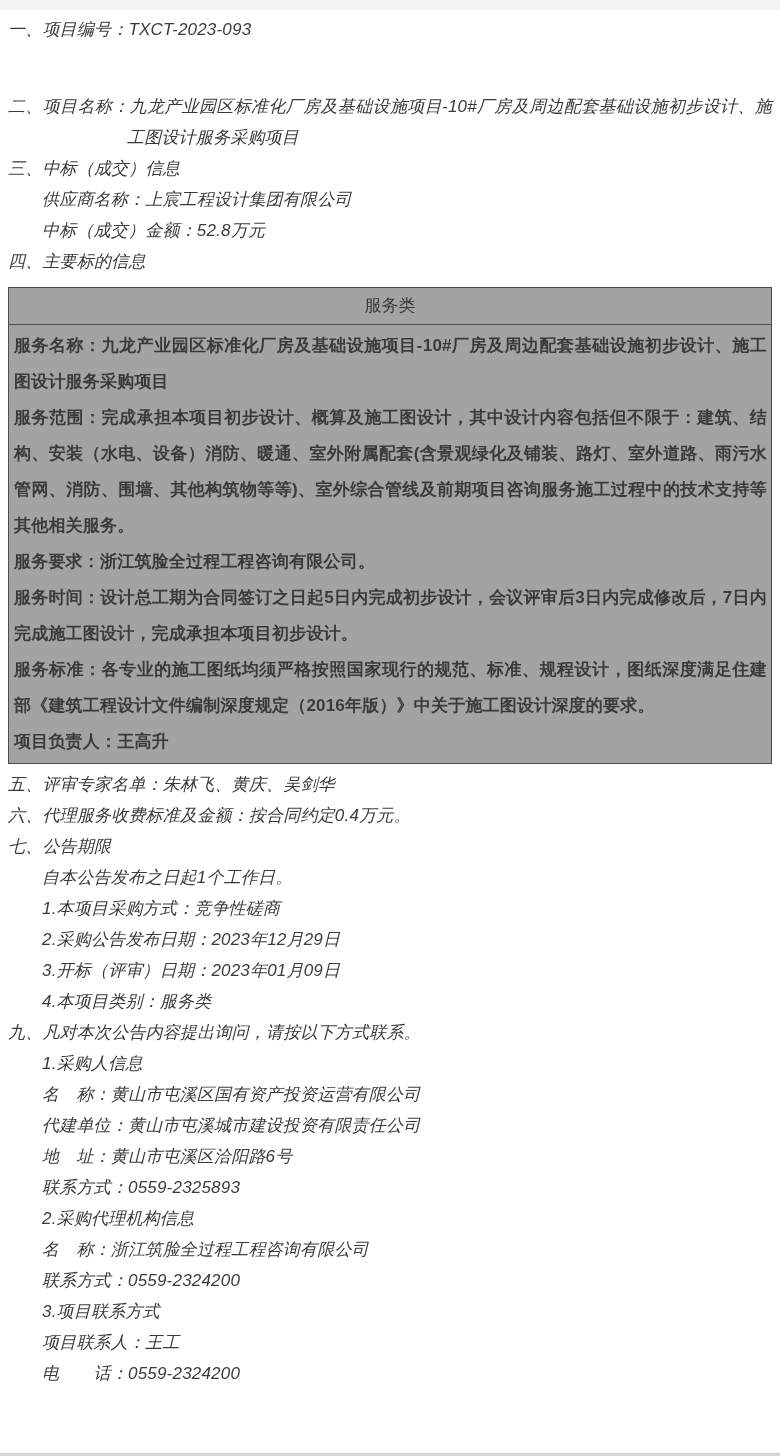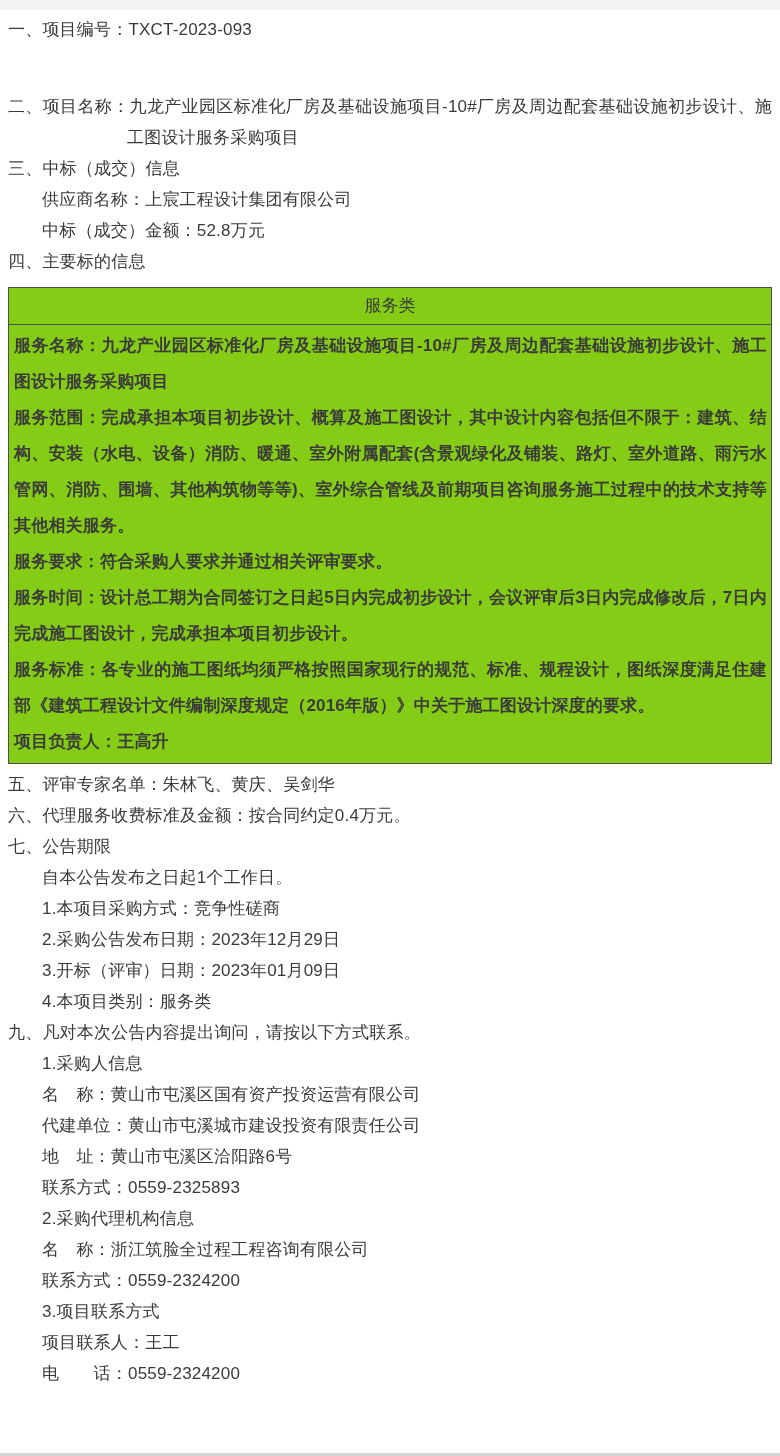--- a/index.html
+++ b/index.html
@@ -22,33 +22,34 @@
     background: var(--strip-color, #f3f3f3);
   }
   .content {
     padding: 4px 8px 0 8px;
   }
   .line {
     line-height: 31px;
     text-align: justify;
     text-align-last: left;
     letter-spacing: 0.2px;
+    font-style: italic;
   }
   .line.sub {
     padding-left: 34px;
   }
   .line.top-hang {
     padding-left: 119px;
     text-indent: -119px;
     margin-top: 46px;
   }
   .info-table {
     margin: 10px 0 5px 0;
     border: 1px solid var(--border-color, #4d4d4d);
-    background: #84cc16;
+    background: #a3a3a3;
   }
   .table-header {
     height: 36px;
     line-height: 36px;
     text-align: center;
     border-bottom: 1px solid var(--border-color, #4d4d4d);
   }
   .table-body {
     padding: 3px 4px 3px 5px;
   }
@@ -83,21 +84,21 @@
       <div class="line sub">供应商名称：上宸工程设计集团有限公司</div>
       <div class="line sub">中标（成交）金额：52.8万元</div>
       <div class="line top">四、主要标的信息</div>
     </div>
 
   <div class="info-table">
     <div class="table-header">服务类</div>
     <div class="table-body">
         <p class="tpara">服务名称：九龙产业园区标准化厂房及基础设施项目-10#厂房及周边配套基础设施初步设计、施工图设计服务采购项目</p>
         <p class="tpara">服务范围：完成承担本项目初步设计、概算及施工图设计，其中设计内容包括但不限于：建筑、结构、安装（水电、设备）消防、暖通、室外附属配套(含景观绿化及铺装、路灯、室外道路、雨污水管网、消防、围墙、其他构筑物等等)、室外综合管线及前期项目咨询服务施工过程中的技术支持等其他相关服务。</p>
-        <p class="tpara">服务要求：符合采购人要求并通过相关评审要求。</p>
+        <p class="tpara">服务要求：浙江筑脸全过程工程咨询有限公司。</p>
         <p class="tpara">服务时间：设计总工期为合同签订之日起5日内完成初步设计，会议评审后3日内完成修改后，7日内完成施工图设计，完成承担本项目初步设计。</p>
         <p class="tpara">服务标准：各专业的施工图纸均须严格按照国家现行的规范、标准、规程设计，图纸深度满足住建部《建筑工程设计文件编制深度规定（2016年版）》中关于施工图设计深度的要求。</p>
         <p class="tpara">项目负责人：王高升</p>
       </div>
   </div>
 
   <div>
       <div class="line top">五、评审专家名单：朱林飞、黄庆、吴剑华</div>
       <div class="line top">六、代理服务收费标准及金额：按合同约定0.4万元。</div>
       <div class="line top">七、公告期限</div>

